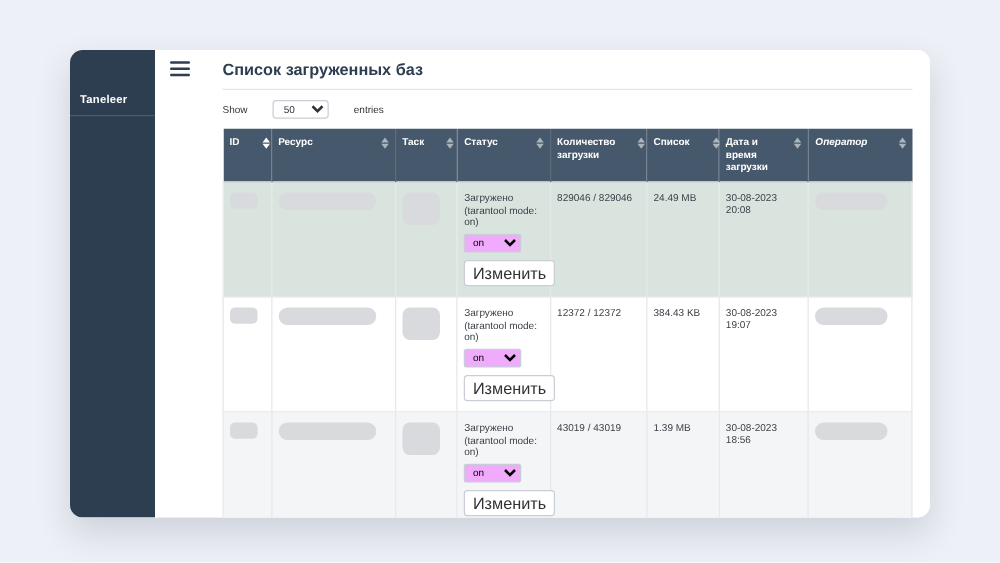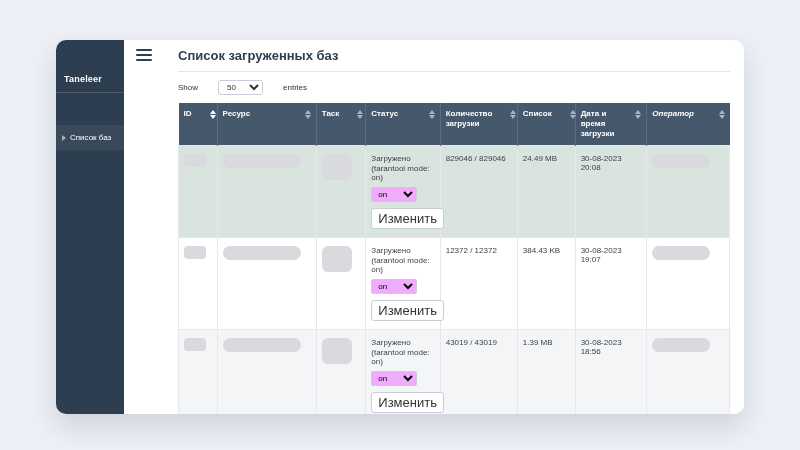--- a/index.html
+++ b/index.html
@@ -12,21 +12,21 @@
   }
   .window {
     position:absolute; left:56px; top:40px; width:688px; height:374px;
     background:#fff; border-radius:10px; overflow:hidden;
     box-shadow:0 12px 28px rgba(40,50,70,0.16);
     display:flex;
   }
   
   .sidebar {
     width:68px; background:#2d3e50; color:#fff; flex:0 0 68px;
-    display:flex; flex-direction:column;gap:32px;
+    display:flex; flex-direction:column;
   }
   .brand {
     font-size:9px; font-weight:bold; padding:34px 8px 8px 8px;
     border-bottom:1px solid rgba(255,255,255,0.15);
     letter-spacing:0.2px;
   }
   .nav-item {
     display:flex; align-items:center; gap:4px;
     font-size:8px; color:#fff; text-decoration:none;
     padding:8px 6px; cursor:pointer;
@@ -99,26 +99,20 @@
   col.c-id{width:7%} col.c-res{width:18%} col.c-task{width:9%} col.c-status{width:13.5%}
   col.c-cnt{width:14%} col.c-size{width:10.5%} col.c-date{width:13%} col.c-op{width:15%}
 </style>
 </head>
 <body>
 
 <div class="window">
 
   <aside class="sidebar">
     <div class="brand">Taneleer</div>
-    <nav>
-      <a class="nav-item">
-        <span class="chev"></span>
-        <span>Список баз</span>
-      </a>
-    </nav>
   </aside>
 
   <div class="main">
     <div class="topbar">
       <div class="hamburger">
           <span></span>
           <span></span>
           <span></span>
         </div>
     </div>

